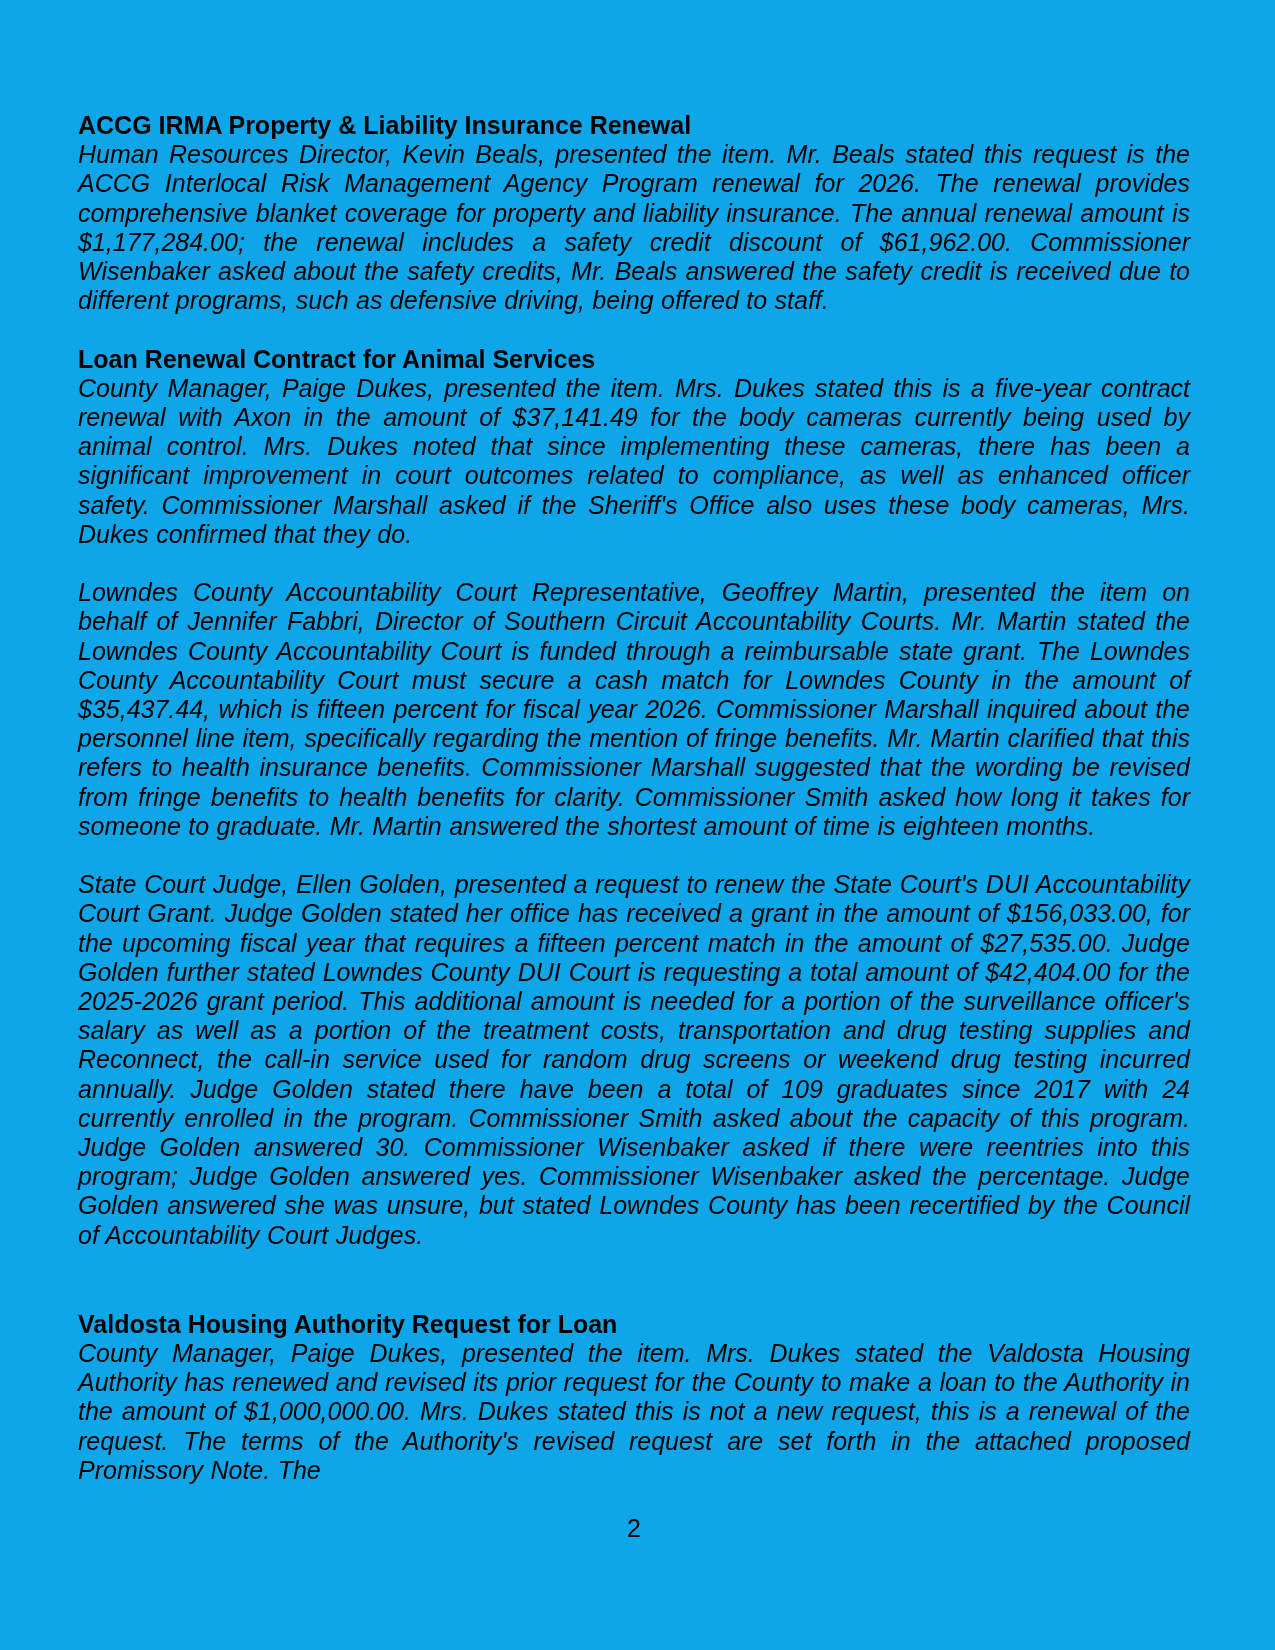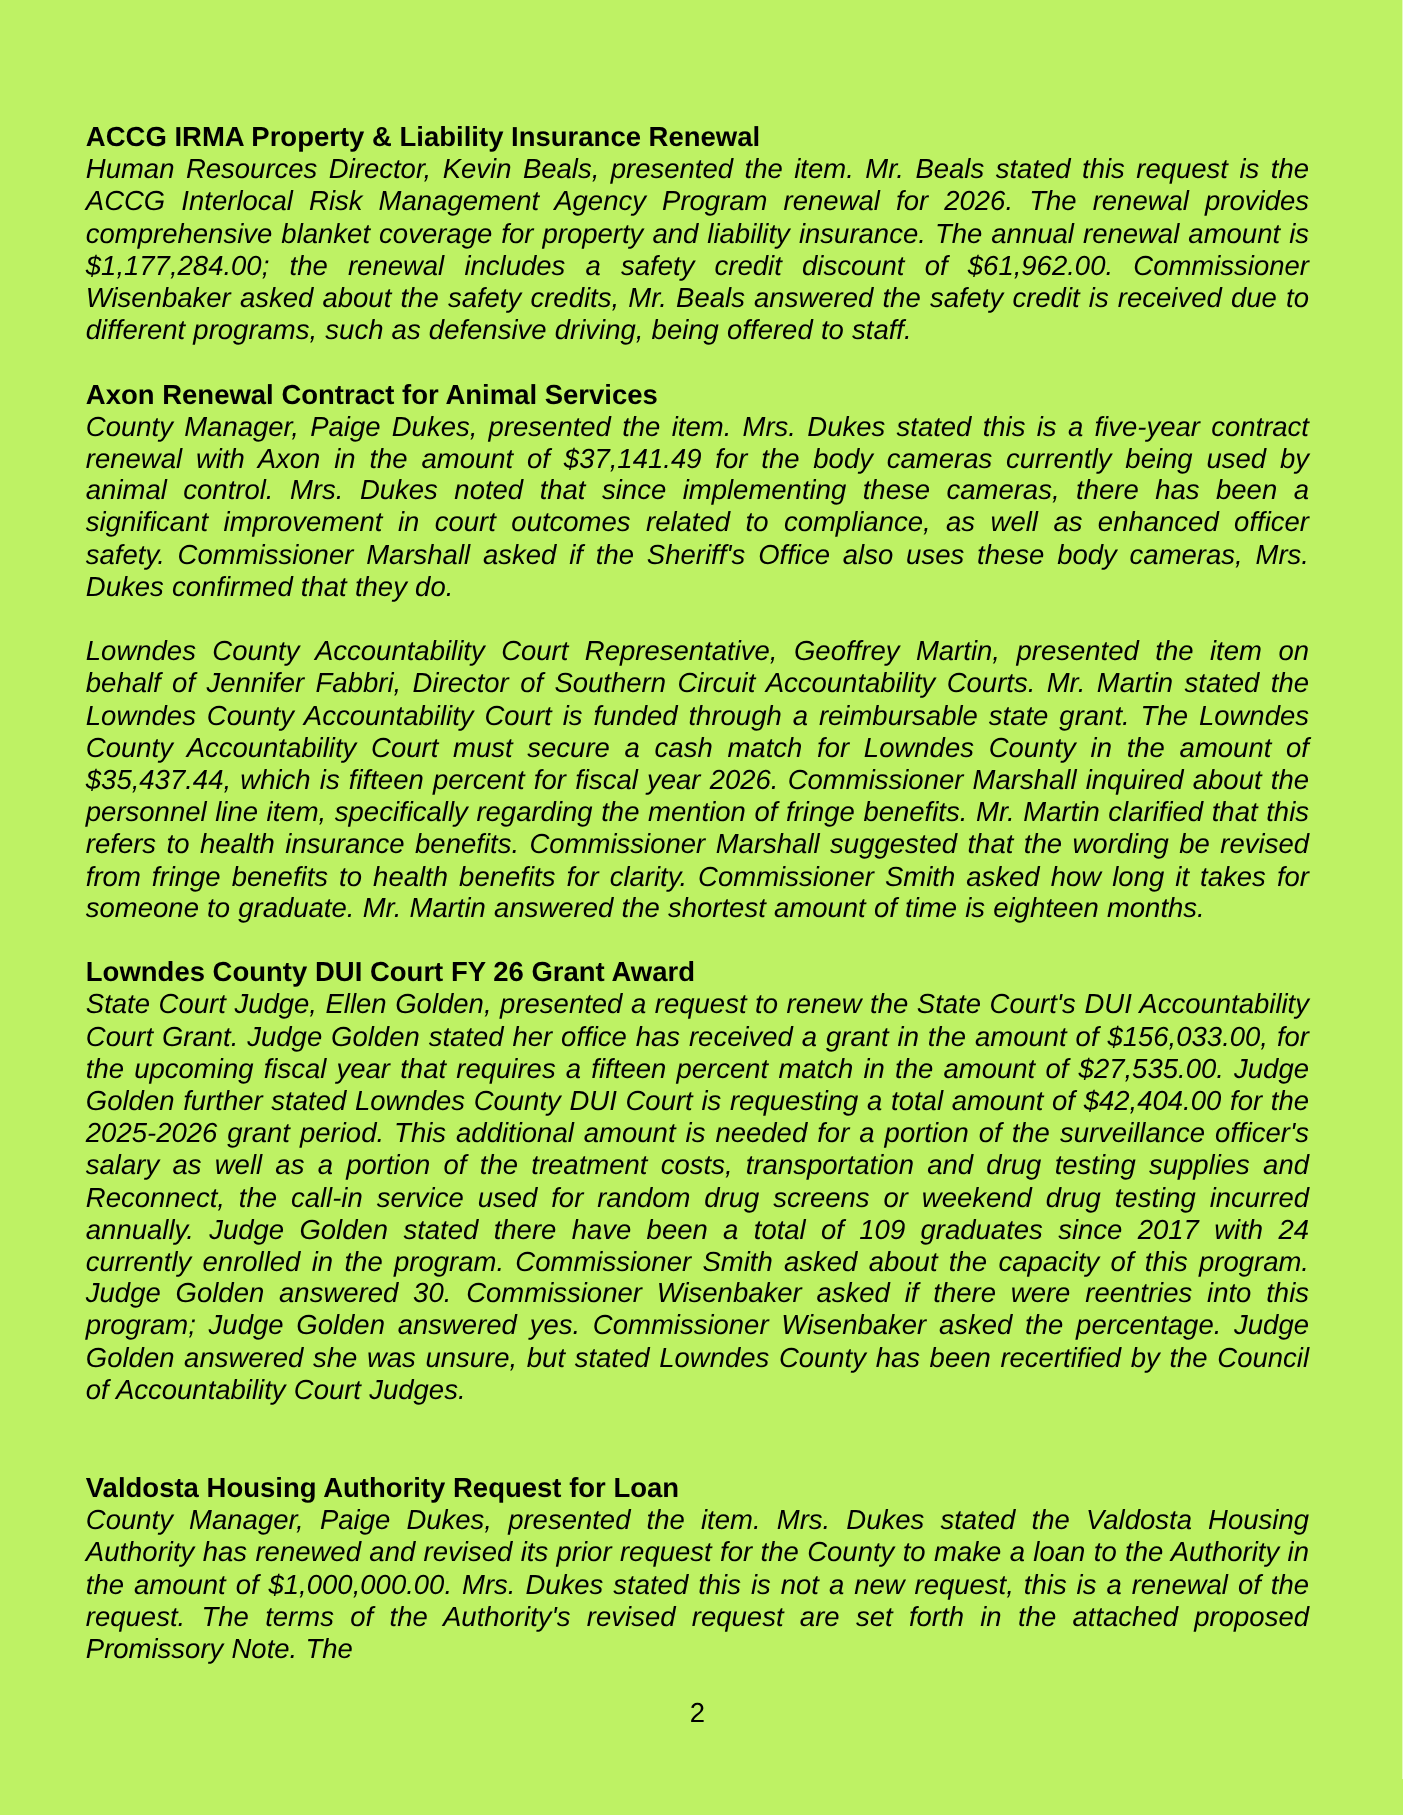--- a/index.html
+++ b/index.html
@@ -14,21 +14,21 @@
     overflow: hidden;
     font-family: "Liberation Sans", "DejaVu Sans", sans-serif;
     color: #000000;
   }
   .page {
     position: absolute;
     left: 0;
     top: 0;
     width: 1275px;
     height: 1650px;
-    background: #bef264;
+    background: #0ea5e9;
   }
   .content {
     position: absolute;
     left: 78px;
     top: 111px;
     width: 1112px;
   }
   .doc-section {
     margin: 0 0 29.2px 0;
   }
@@ -64,30 +64,29 @@
 
 <div class="page">
   <div class="content">
 
     <section class="doc-section">
       <h2 class="section-heading">ACCG IRMA Property &amp; Liability Insurance Renewal</h2>
       <p class="section-body">Human Resources Director, Kevin Beals, presented the item. Mr. Beals stated this request is the ACCG Interlocal Risk Management Agency Program renewal for 2026. The renewal provides comprehensive blanket coverage for property and liability insurance. The annual renewal amount is $1,177,284.00; the renewal includes a safety credit discount of $61,962.00. Commissioner Wisenbaker asked about the safety credits, Mr. Beals answered the safety credit is received due to different programs, such as defensive driving, being offered to staff.</p>
     </section>
 
     <section class="doc-section">
-      <h2 class="section-heading">Axon Renewal Contract for Animal Services</h2>
+      <h2 class="section-heading">Loan Renewal Contract for Animal Services</h2>
       <p class="section-body">County Manager, Paige Dukes, presented the item. Mrs. Dukes stated this is a five-year contract renewal with Axon in the amount of $37,141.49 for the body cameras currently being used by animal control. Mrs. Dukes noted that since implementing these cameras, there has been a significant improvement in court outcomes related to compliance, as well as enhanced officer safety. Commissioner Marshall asked if the Sheriff's Office also uses these body cameras, Mrs. Dukes confirmed that they do.</p>
     </section>
 
     <section class="doc-section">
       <p class="section-body">Lowndes County Accountability Court Representative, Geoffrey Martin, presented the item on behalf of Jennifer Fabbri, Director of Southern Circuit Accountability Courts. Mr. Martin stated the Lowndes County Accountability Court is funded through a reimbursable state grant. The Lowndes County Accountability Court must secure a cash match for Lowndes County in the amount of $35,437.44, which is fifteen percent for fiscal year 2026. Commissioner Marshall inquired about the personnel line item, specifically regarding the mention of fringe benefits. Mr. Martin clarified that this refers to health insurance benefits. Commissioner Marshall suggested that the wording be revised from fringe benefits to health benefits for clarity. Commissioner Smith asked how long it takes for someone to graduate. Mr. Martin answered the shortest amount of time is eighteen months.</p>
     </section>
 
     <section class="doc-section">
-      <h2 class="section-heading">Lowndes County DUI Court FY 26 Grant Award</h2>
       <p class="section-body">State Court Judge, Ellen Golden, presented a request to renew the State Court's DUI Accountability Court Grant. Judge Golden stated her office has received a grant in the amount of $156,033.00, for the upcoming fiscal year that requires a fifteen percent match in the amount of $27,535.00. Judge Golden further stated Lowndes County DUI Court is requesting a total amount of $42,404.00 for the 2025-2026 grant period. This additional amount is needed for a portion of the surveillance officer's salary as well as a portion of the treatment costs, transportation and drug testing supplies and Reconnect, the call-in service used for random drug screens or weekend drug testing incurred annually. Judge Golden stated there have been a total of 109 graduates since 2017 with 24 currently enrolled in the program. Commissioner Smith asked about the capacity of this program. Judge Golden answered 30. Commissioner Wisenbaker asked if there were reentries into this program; Judge Golden answered yes. Commissioner Wisenbaker asked the percentage. Judge Golden answered she was unsure, but stated Lowndes County has been recertified by the Council of Accountability Court Judges.</p>
     </section>
 
     <section class="doc-section extra-gap">
       <h2 class="section-heading">Valdosta Housing Authority Request for Loan</h2>
       <p class="section-body">County Manager, Paige Dukes, presented the item. Mrs. Dukes stated the Valdosta Housing Authority has renewed and revised its prior request for the County to make a loan to the Authority in the amount of $1,000,000.00. Mrs. Dukes stated this is not a new request, this is a renewal of the request. The terms of the Authority's revised request are set forth in the attached proposed Promissory Note. The</p>
     </section>
 
     <div class="page-number">2</div>
 

